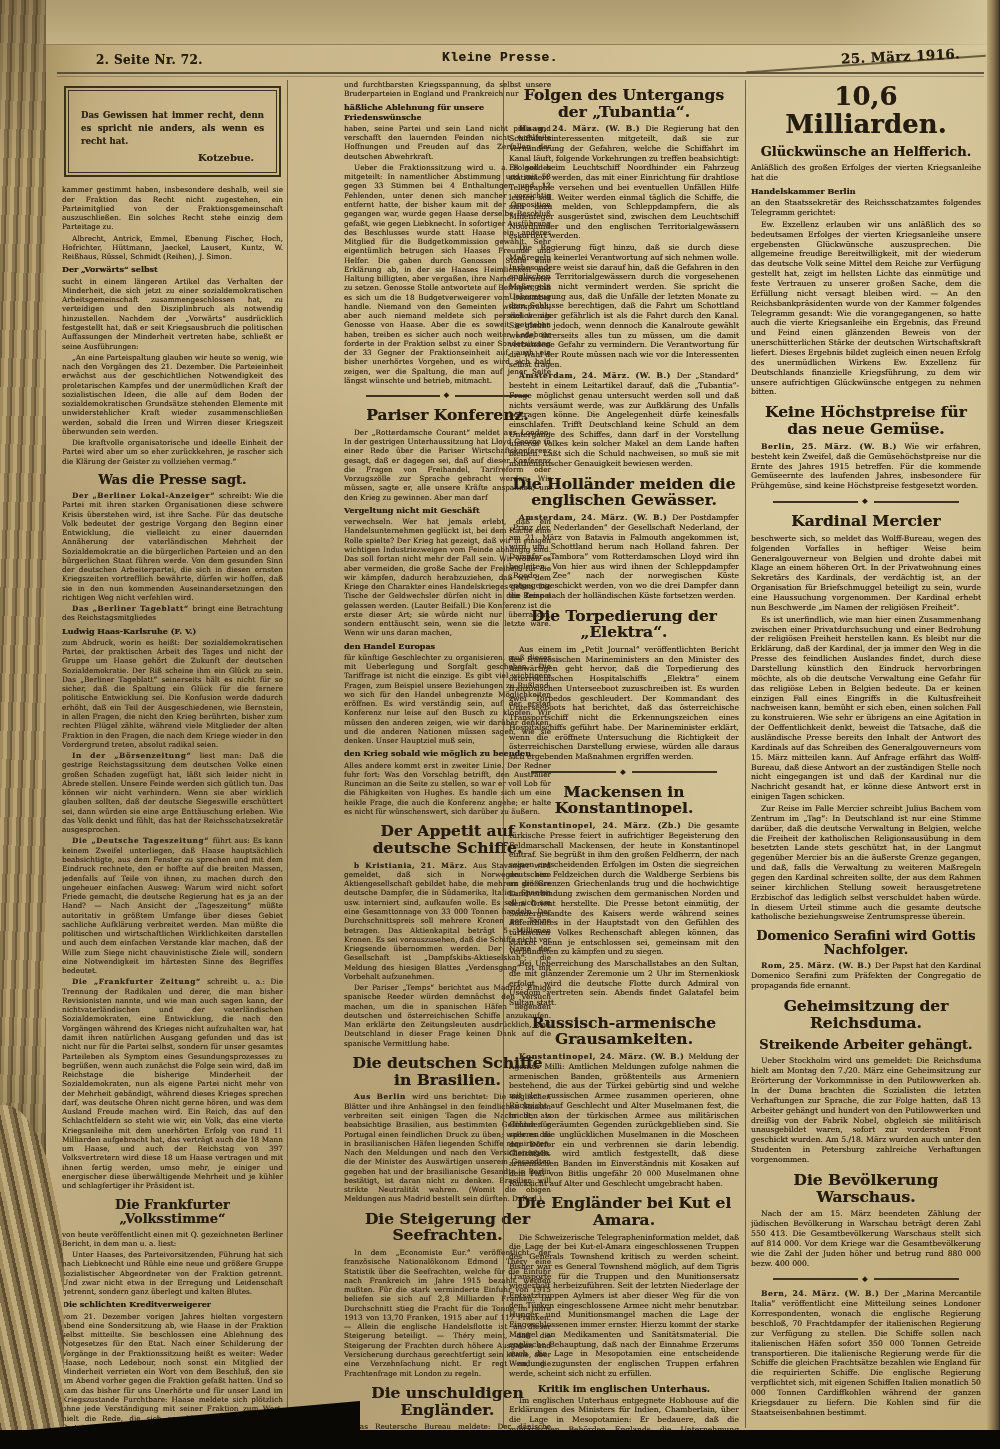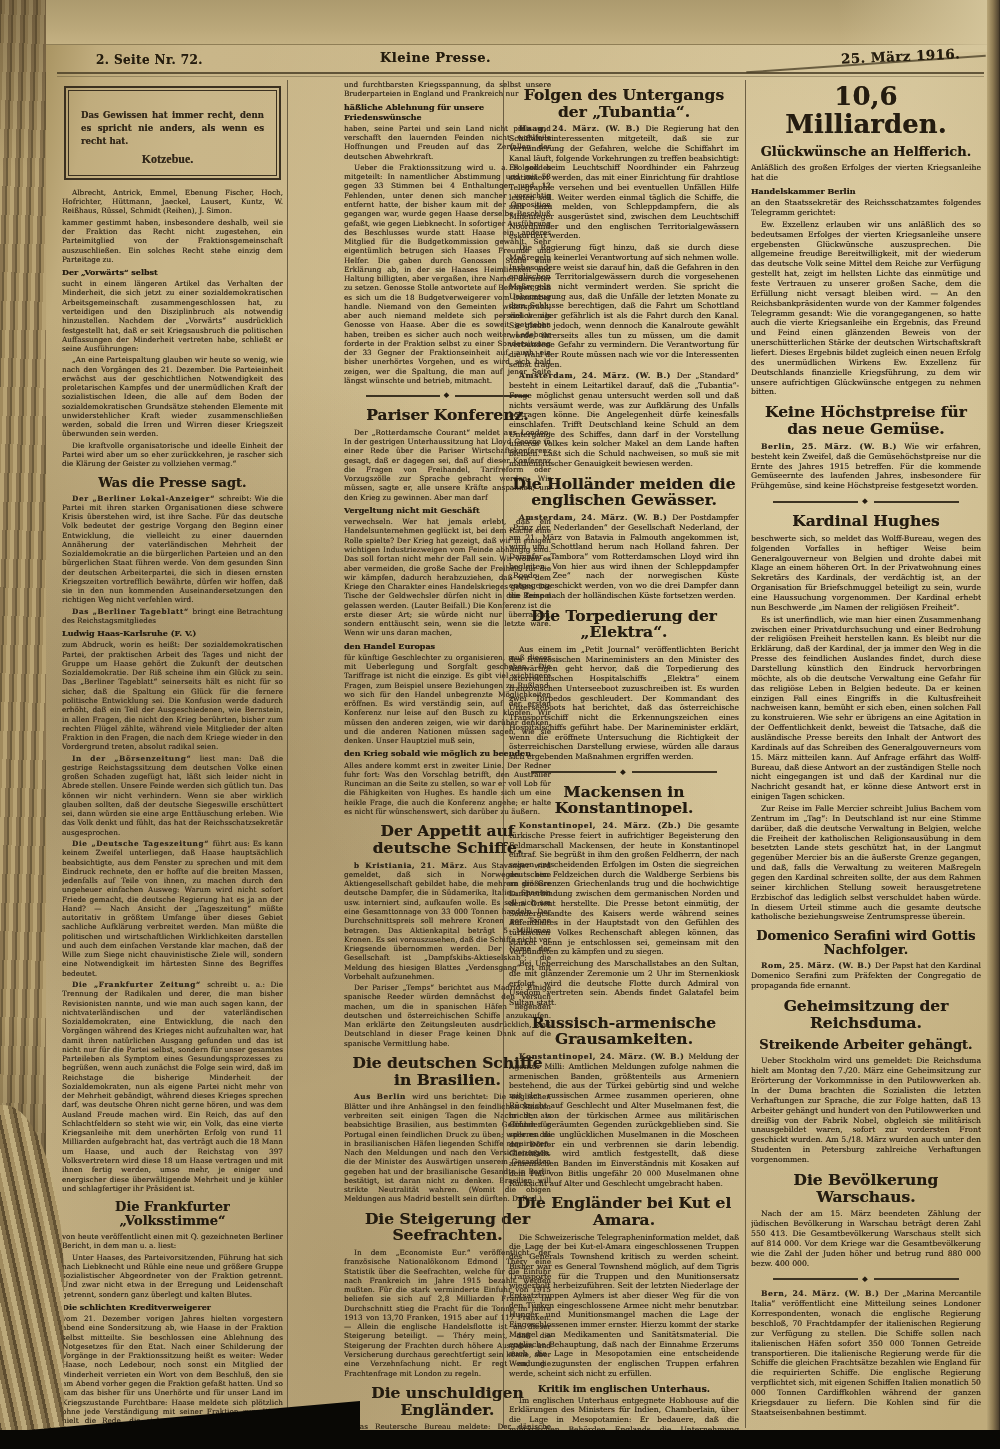--- a/index.html
+++ b/index.html
@@ -27,21 +27,21 @@
   .bottom-black-left{position:absolute;left:0;bottom:6px;width:360px;height:42px;background:#090805;
     transform:skewY(-5deg);transform-origin:100% 100%;}
   .crease{position:absolute;top:63px;right:14px;width:240px;height:2px;background:#4e4229;
     transform:rotate(-4deg);opacity:.8;}
   .corner-light{position:absolute;top:0;right:13px;width:210px;height:52px;
     background:linear-gradient(265deg,rgba(214,199,157,.9),rgba(214,199,157,0) 70%);
     clip-path:polygon(100% 0,100% 100%,12% 100%,0 0);}
   
   .hdr{position:absolute;color:#241c0e;font-weight:bold;}
   #hdr-left{left:96px;top:53px;font-size:12px;letter-spacing:.4px;}
-  #hdr-center{left:380px;top:50px;width:240px;font-size:13px;letter-spacing:.5px;}
+  #hdr-center{left:380px;top:50px;width:240px;text-align:center;font-size:13px;letter-spacing:.5px;font-family:Liberation Mono, monospace;}
   #hdr-right{right:40px;top:48px;font-size:13.5px;transform:rotate(-2.5deg);letter-spacing:.4px;}
   .header-rule{position:absolute;left:57px;right:16px;top:72px;height:2px;background:#4e4229;opacity:.85;}
   .header-rule2{position:absolute;left:57px;right:16px;top:76px;height:1px;background:#4e422960;}
   
   .col{position:absolute;top:80px;height:1350px;overflow:hidden;color:#31271a;
        text-align:justify;}
   #col0{left:62px;width:221px;font-size:7.3px;line-height:1.27;}
   #col1{left:304px;width:207px;font-size:7.3px;line-height:1.27;margin-left:40px;}
   #col2{left:509px;width:230px;font-size:7.6px;line-height:1.28;}
   #col3{left:751px;width:230px;font-size:7.7px;line-height:1.28;}
@@ -56,21 +56,21 @@
   .head.lg{font-size:15.5px;}
   .head.md{font-size:13px;}
   .head.sm{font-size:9.5px;margin:5px 0 2px 0;}
   .subhead{font-weight:bold;text-align:left;font-size:8px;margin:3px 0 2px 0;color:#241c10;}
   .divider{display:flex;align-items:center;justify-content:center;margin:6px 18px;color:#241c10;}
   .divider:before,.divider:after{content:"";flex:1;border-top:2px solid #3c3322;margin:0 4px;}
   .divider .orn{font-size:7px;letter-spacing:2px;}
   .motto-box{border:2px solid #3a3020;padding:2px;margin:6px 2px 8px 2px;}
   .motto-inner{border:1px solid #3a3020;padding:18px 12px 6px 12px;}
   .motto-text{font-weight:bold;font-size:8.6px;line-height:1.5;margin:0;}
-  .motto-attr{text-align:center;font-weight:bold;font-size:12px;margin:4px 10px 2px 0;font-family:Liberation Serif, serif;}
+  .motto-attr{text-align:right;font-weight:bold;font-size:10px;margin:4px 10px 2px 0;}
   .ink{text-shadow:0 0 .45px rgba(44,32,14,.65);}
 </style>
 </head>
 <body>
 
 <div id="stage">
   <div class="paper ink"></div>
   <div class="top-edge"></div>
   <div class="corner-light"></div>
   <div class="crease"></div>
@@ -81,22 +81,22 @@
   <div class="header-rule"></div>
   <div class="header-rule2"></div>
 
   <div class="col ink" id="col0">
       <div class="motto-box">
         <div class="motto-inner">
           <p class="motto-text">Das Gewissen hat immer recht, denn es spricht nie anders, als wenn es recht hat.</p>
           <p class="motto-attr">Kotzebue.</p>
         </div>
       </div>
+      <p class="para noindent">kammer gestimmt haben, insbesondere deshalb, weil sie der Fraktion das Recht nicht zugestehen, ein Parteimitglied von der Fraktionsgemeinschaft auszuschließen. Ein solches Recht stehe einzig dem Parteitage zu.</p>
       <p class="para">Albrecht, Antrick, Emmel, Ebenung Fischer, Hoch, Hofrichter, Hüttmann, Jaeckel, Lausert, Kuntz, W. Reißhaus, Rüssel, Schmidt (Reihen), J. Simon.</p>
-      <p class="para noindent">kammer gestimmt haben, insbesondere deshalb, weil sie der Fraktion das Recht nicht zugestehen, ein Parteimitglied von der Fraktionsgemeinschaft auszuschließen. Ein solches Recht stehe einzig dem Parteitage zu.</p>
       <h3 class="subhead">Der „Vorwärts“ selbst</h3>
       <p class="para noindent">sucht in einem längeren Artikel das Verhalten der Minderheit, die sich jetzt zu einer sozialdemokratischen Arbeitsgemeinschaft zusammengeschlossen hat, zu verteidigen und den Disziplinbruch als notwendig hinzustellen. Nachdem der „Vorwärts“ ausdrücklich festgestellt hat, daß er seit Kriegsausbruch die politischen Auffassungen der Minderheit vertreten habe, schließt er seine Ausführungen:</p>
       <p class="para">„An eine Parteispaltung glauben wir heute so wenig, wie nach den Vorgängen des 21. Dezember. Die Parteieinheit erwächst aus der geschichtlichen Notwendigkeit des proletarischen Kampfes und der unermüdlichen Kraft der sozialistischen Ideen, die alle auf dem Boden der sozialdemokratischen Grundsätze stehenden Elemente mit unwiderstehlicher Kraft wieder zusammenschließen werden, sobald die Irren und Wirren dieser Kriegszeit überwunden sein werden.</p>
       <p class="para">Die kraftvolle organisatorische und ideelle Einheit der Partei wird aber um so eher zurückkehren, je rascher sich die Klärung der Geister zu vollziehen vermag.“</p>
       <h2 class="head md">Was die Presse sagt.</h2>
       <p class="para"><span class="lead">Der „Berliner Lokal-Anzeiger“ </span>schreibt: Wie die Partei mit ihren starken Organisationen diese schwere Krisis überstehen wird, ist ihre Sache. Für das deutsche Volk bedeutet der gestrige Vorgang den Beginn einer Entwicklung, die vielleicht zu einer dauernden Annäherung der vaterländischen Mehrheit der Sozialdemokratie an die bürgerlichen Parteien und an den bürgerlichen Staat führen werde. Von dem gesunden Sinn der deutschen Arbeiterpartei, die sich in diesen ernsten Kriegszeiten vortrefflich bewährte, dürfen wir hoffen, daß sie in den nun kommenden Auseinandersetzungen den richtigen Weg nicht verfehlen wird.</p>
       <p class="para"><span class="lead">Das „Berliner Tageblatt“ </span>bringt eine Betrachtung des Reichstagsmitgliedes</p>
       <h3 class="subhead">Ludwig Haas-Karlsruhe (F. V.)</h3>
       <p class="para noindent">zum Abdruck, worin es heißt: Der sozialdemokratischen Partei, der praktischen Arbeit des Tages und nicht der Gruppe um Haase gehört die Zukunft der deutschen Sozialdemokratie. Der Riß scheine ihm ein Glück zu sein. Das „Berliner Tageblatt“ seinerseits hält es nicht für so sicher, daß die Spaltung ein Glück für die fernere politische Entwicklung sei. Die Konfusion werde dadurch erhöht, daß ein Teil der Ausgeschiedenen, wie Bernstein, in allen Fragen, die nicht den Krieg berührten, bisher zum rechten Flügel zählte, während viele Mitglieder der alten Fraktion in den Fragen, die nach dem Kriege wieder in den Vordergrund treten, absolut radikal seien.</p>
       <p class="para"><span class="lead">In der „Börsenzeitung“ </span>liest man: Daß die gestrige Reichstagssitzung dem deutschen Volke einen großen Schaden zugefügt hat, läßt sich leider nicht in Abrede stellen. Unsere Feinde werden sich gütlich tun. Das können wir nicht verhindern. Wenn sie aber wirklich glauben sollten, daß der deutsche Siegeswille erschüttert sei, dann würden sie eine arge Enttäuschung erleben. Wie das Volk denkt und fühlt, das hat der Reichsschatzsekretär ausgesprochen.</p>
@@ -165,21 +165,21 @@
       <h2 class="head md">Glückwünsche an Helfferich.</h2>
       <p class="para noindent">Anläßlich des großen Erfolges der vierten Kriegsanleihe hat die</p>
       <h3 class="subhead">Handelskammer Berlin</h3>
       <p class="para noindent">an den Staatssekretär des Reichsschatzamtes folgendes Telegramm gerichtet:</p>
       <p class="para">Ew. Exzellenz erlauben wir uns anläßlich des so bedeutsamen Erfolges der vierten Kriegsanleihe unsere ergebensten Glückwünsche auszusprechen. Die allgemeine freudige Bereitwilligkeit, mit der wiederum das deutsche Volk seine Mittel dem Reiche zur Verfügung gestellt hat, zeigt im hellsten Lichte das einmütige und feste Vertrauen zu unserer großen Sache, dem die Erfüllung nicht versagt bleiben wird. — An den Reichsbankpräsidenten wurde von der Kammer folgendes Telegramm gesandt: Wie die vorangegangenen, so hatte auch die vierte Kriegsanleihe ein Ergebnis, das Freund und Feind einen glänzenden Beweis von der unerschütterlichen Stärke der deutschen Wirtschaftskraft liefert. Dieses Ergebnis bildet zugleich einen neuen Erfolg des unermüdlichen Wirkens Ew. Exzellenz für Deutschlands finanzielle Kriegsführung, zu dem wir unsere aufrichtigen Glückwünsche entgegen zu nehmen bitten.</p>
       <h2 class="head lg">Keine Höchstpreise für das neue Gemüse.</h2>
       <p class="para"><span class="lead">Berlin, 25. März. (W. B.) </span>Wie wir erfahren, besteht kein Zweifel, daß die Gemüsehöchstpreise nur die Ernte des Jahres 1915 betreffen. Für die kommende Gemüseernte des laufenden Jahres, insbesondere für Frühgemüse, sind keine Höchstpreise festgesetzt worden.</p>
       <div class="divider">
         <span class="orn">◆</span>
       </div>
-      <h2 class="head lg">Kardinal Hughes</h2>
+      <h2 class="head lg">Kardinal Mercier</h2>
       <p class="para noindent">beschwerte sich, so meldet das Wolff-Bureau, wegen des folgenden Vorfalles in heftiger Weise beim Generalgouverneur von Belgien und drohte dabei mit Klage an einem höheren Ort. In der Privatwohnung eines Sekretärs des Kardinals, der verdächtig ist, an der Organisation für Briefschmuggel beteiligt zu sein, wurde eine Haussuchung vorgenommen. Der Kardinal erhebt nun Beschwerde „im Namen der religiösen Freiheit“.</p>
       <p class="para">Es ist unerfindlich, wie man hier einen Zusammenhang zwischen einer Privatdurchsuchung und einer Bedrohung der religiösen Freiheit herstellen kann. Es bleibt nur die Erklärung, daß der Kardinal, der ja immer den Weg in die Presse des feindlichen Auslandes findet, durch diese Darstellung künstlich den Eindruck hervorbringen möchte, als ob die deutsche Verwaltung eine Gefahr für das religiöse Leben in Belgien bedeute. Da er keinen einzigen Fall eines Eingriffs in die Kultusfreiheit nachweisen kann, bemüht er sich eben, einen solchen Fall zu konstruieren. Wie sehr er übrigens an eine Agitation in der Oeffentlichkeit denkt, beweist die Tatsache, daß die ausländische Presse bereits den Inhalt der Antwort des Kardinals auf das Schreiben des Generalgouverneurs vom 15. März mitteilen kann. Auf Anfrage erfährt das Wolff-Bureau, daß diese Antwort an der zuständigen Stelle noch nicht eingegangen ist und daß der Kardinal nur die Nachricht gesandt hat, er könne diese Antwort erst in einigen Tagen schicken.</p>
       <p class="para">Zur Reise im Falle Mercier schreibt Julius Bachem vom Zentrum im „Tag“: In Deutschland ist nur eine Stimme darüber, daß die deutsche Verwaltung in Belgien, welche die Freiheit der katholischen Religionsausübung in dem besetzten Lande stets geschützt hat, in der Langmut gegenüber Mercier bis an die äußerste Grenze gegangen, und daß, falls die Verwaltung zu weiteren Maßregeln gegen den Kardinal schreiten sollte, der aus dem Rahmen seiner kirchlichen Stellung soweit herausgetretene Erzbischof das lediglich selbst verschuldet haben würde. In diesem Urteil stimme auch die gesamte deutsche katholische beziehungsweise Zentrumspresse überein.</p>
       <h2 class="head md">Domenico Serafini wird Gottis Nachfolger.</h2>
       <p class="para"><span class="lead">Rom, 25. März. (W. B.) </span>Der Papst hat den Kardinal Domenico Serafini zum Präfekten der Congregatio de propaganda fide ernannt.</p>
       <h2 class="head lg">Geheimsitzung der Reichsduma.</h2>
       <h2 class="head md">Streikende Arbeiter gehängt.</h2>
       <p class="para">Ueber Stockholm wird uns gemeldet: Die Reichsduma hielt am Montag den 7./20. März eine Geheimsitzung zur Erörterung der Vorkommnisse in den Putilowwerken ab. In der Duma brachten die Sozialisten die letzten Verhaftungen zur Sprache, die zur Folge hatten, daß 13 Arbeiter gehängt und hundert von den Putilowwerken und dreißig von der Fabrik Nobel, obgleich sie militärisch unausgebildet waren, sofort zur vordersten Front geschickt wurden. Am 5./18. März wurden auch unter den Studenten in Petersburg zahlreiche Verhaftungen vorgenommen.</p>
       <h2 class="head lg">Die Bevölkerung Warschaus.</h2>
       <p class="para">Nach der am 15. März beendeten Zählung der jüdischen Bevölkerung in Warschau beträgt deren Zahl 550 413. Die Gesamtbevölkerung Warschaus stellt sich auf 814 000. Vor dem Kriege war die Gesamtbevölkerung wie die Zahl der Juden höher und betrug rund 880 000 bezw. 400 000.</p>

